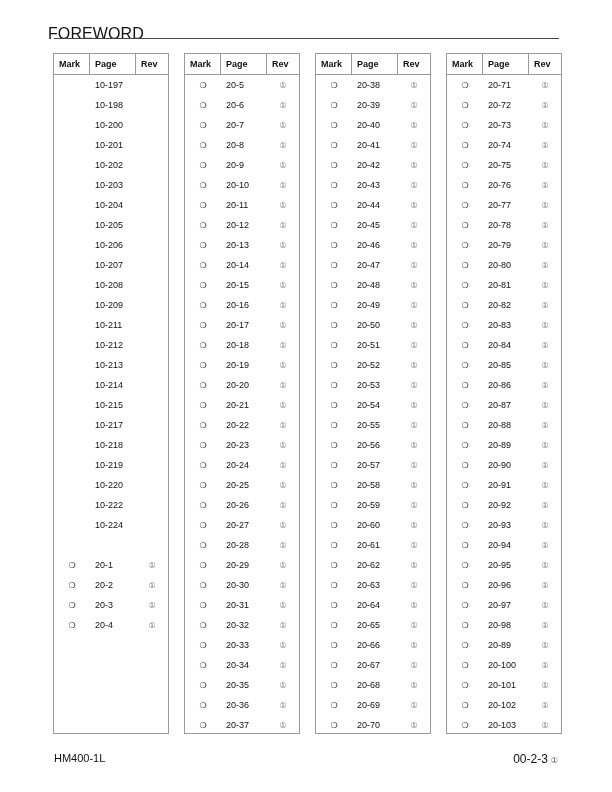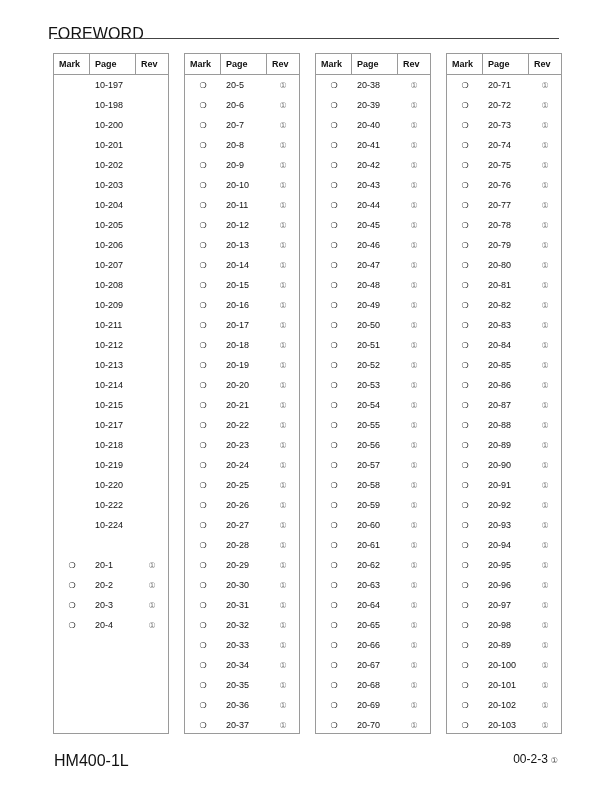--- a/index.html
+++ b/index.html
@@ -28,21 +28,21 @@
   .c-mark { width: 36px; }
   .c-page { width: 46px; }
   .c-rev  { width: 32px; }
   .thead .c-mark, .thead .c-page { border-right: 1px solid #9a9a9a; }
   .row { display: flex; height: 20px; font-size: 9px; }
   .row div { display: flex; align-items: center; box-sizing: border-box; }
   .row .c-mark { justify-content: center; font-size: 8px; color: #222; }
   .row .c-page { padding-left: 5px; }
   .row .c-rev { justify-content: center; font-size: 8px; color: #777; }
   .footer-left {
-    position: absolute; left: 54px; top: 752px; font-size: 16px;
+    position: absolute; left: 54px; top: 752px; font-size: 11px;
   }
   .footer-right {
     position: absolute; right: 54px; top: 752px; font-size: 12px; margin-left: 8px;
   }
   .footer-right .rev { font-size: 8px; color: #555; margin-left: 3px; }
 </style>
 </head>
 <body>
 
 <div class="page-title">FOREWORD</div>

